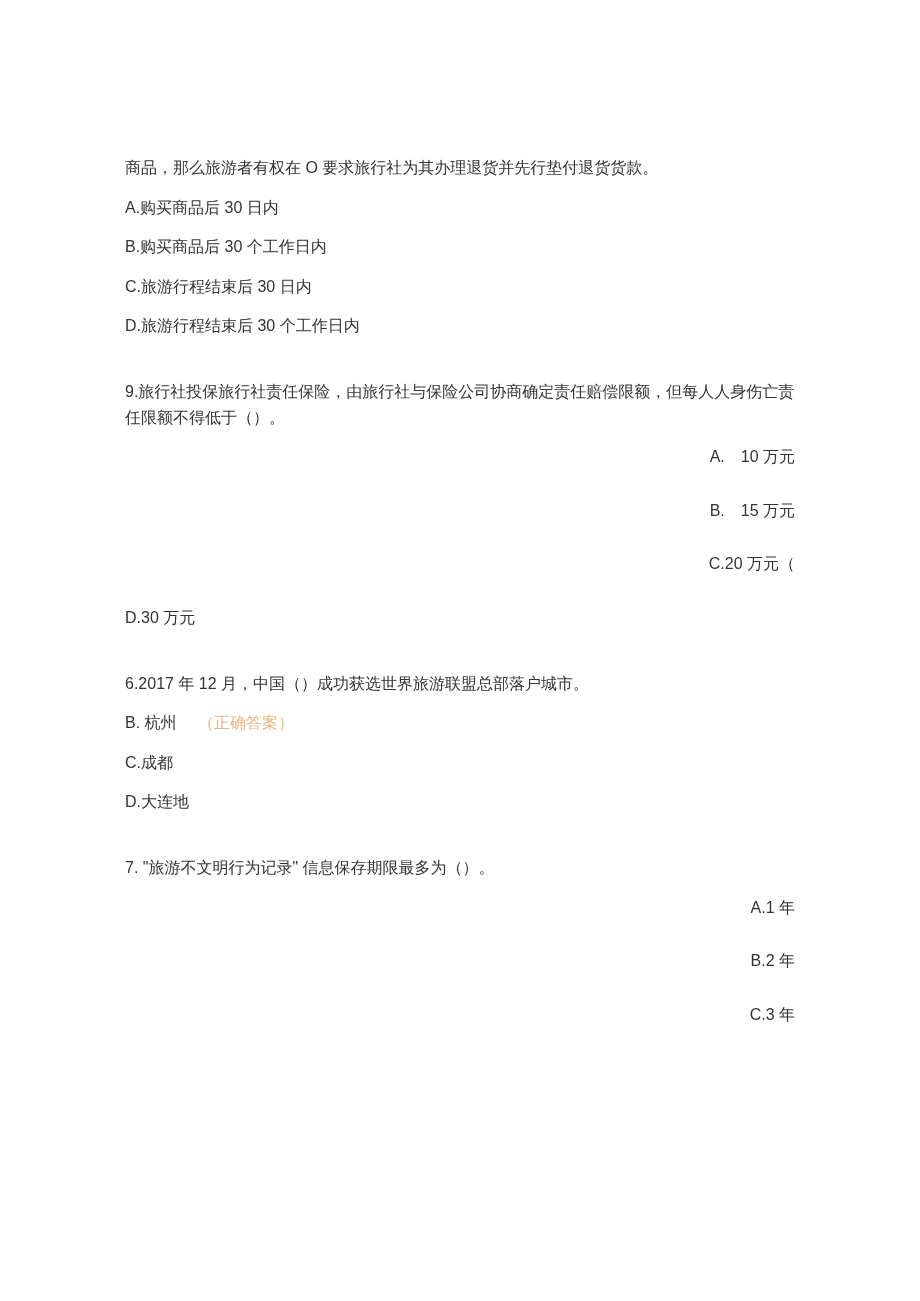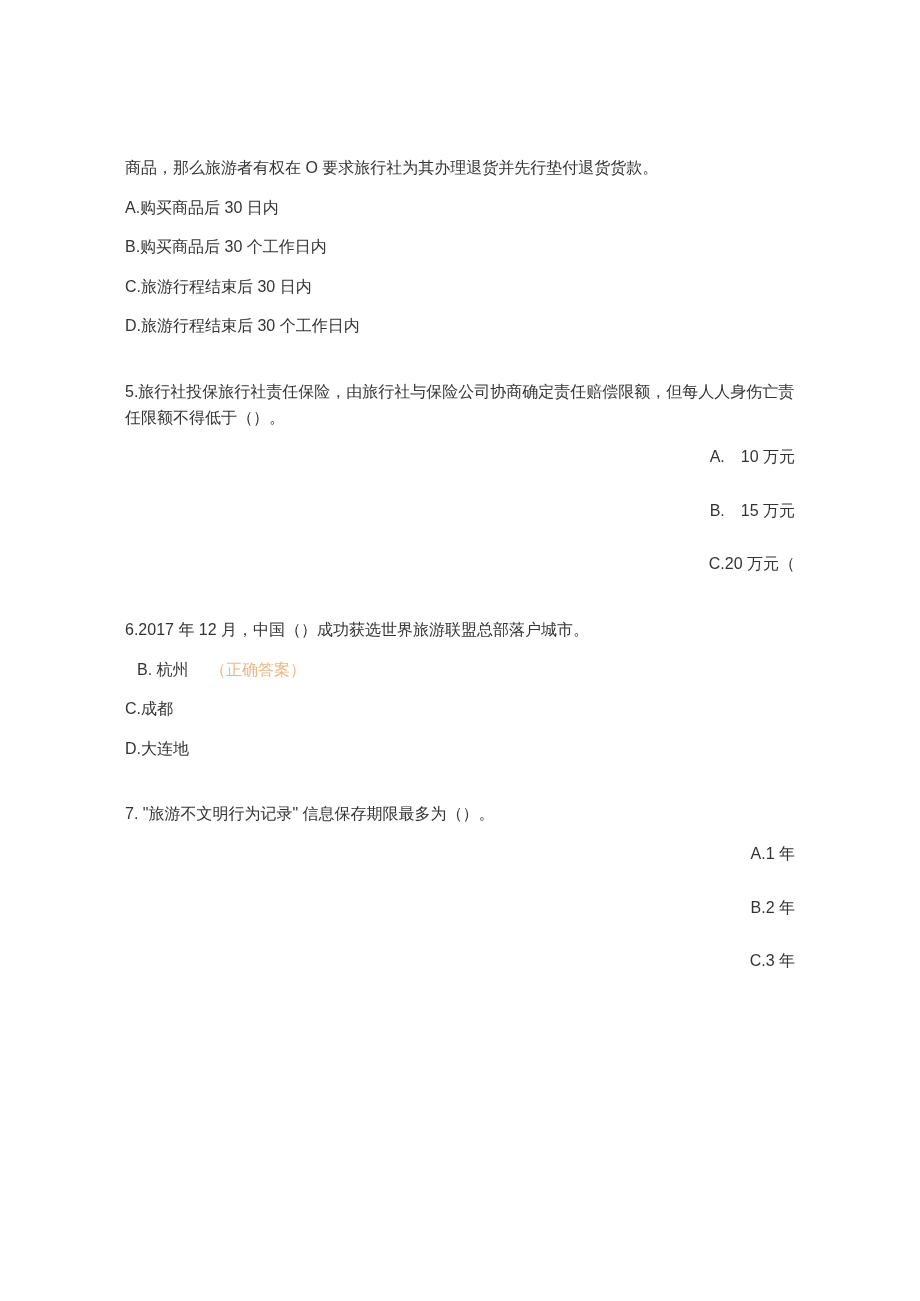--- a/index.html
+++ b/index.html
@@ -29,39 +29,39 @@
     .option-spaced {
       margin-bottom: 28px;
       text-align: right;
     }
     .correct-answer {
       color: #e8b887;
       margin-left: 17px;
     }
     .inline-option {
       display: inline;
-      margin-left: 12px;
     }
   </style>
 </head>
 <body>
 
 <div class="question-block">
   <div class="question-text">商品，那么旅游者有权在 O 要求旅行社为其办理退货并先行垫付退货货款。</div>
   <div class="option">A.购买商品后 30 日内</div>
   <div class="option">B.购买商品后 30 个工作日内</div>
   <div class="option">C.旅游行程结束后 30 日内</div>
   <div class="option">D.旅游行程结束后 30 个工作日内</div>
 </div>
 
 <div class="question-block">
-  <div class="question-text">5.旅行社投保旅行社责任保险，由旅行社与保险公司协商确定责任赔偿限额，但每人人身伤亡责任限额不得低于（）。</div>
+  <div class="question-text">9.旅行社投保旅行社责任保险，由旅行社与保险公司协商确定责任赔偿限额，但每人人身伤亡责任限额不得低于（）。</div>
   <div class="option-spaced">A.　10 万元</div>
   <div class="option-spaced">B.　15 万元</div>
   <div class="option-spaced">C.20 万元（</div>
+  <div class="option">D.30 万元</div>
 </div>
 
 <div class="question-block">
   <div class="question-text">6.2017 年 12 月，中国（）成功获选世界旅游联盟总部落户城市。</div>
   <div class="option">
     <span class="inline-option">B. 杭州</span>
     <span class="correct-answer">（正确答案）</span>
   </div>
   <div class="option">C.成都</div>
   <div class="option">D.大连地</div>

